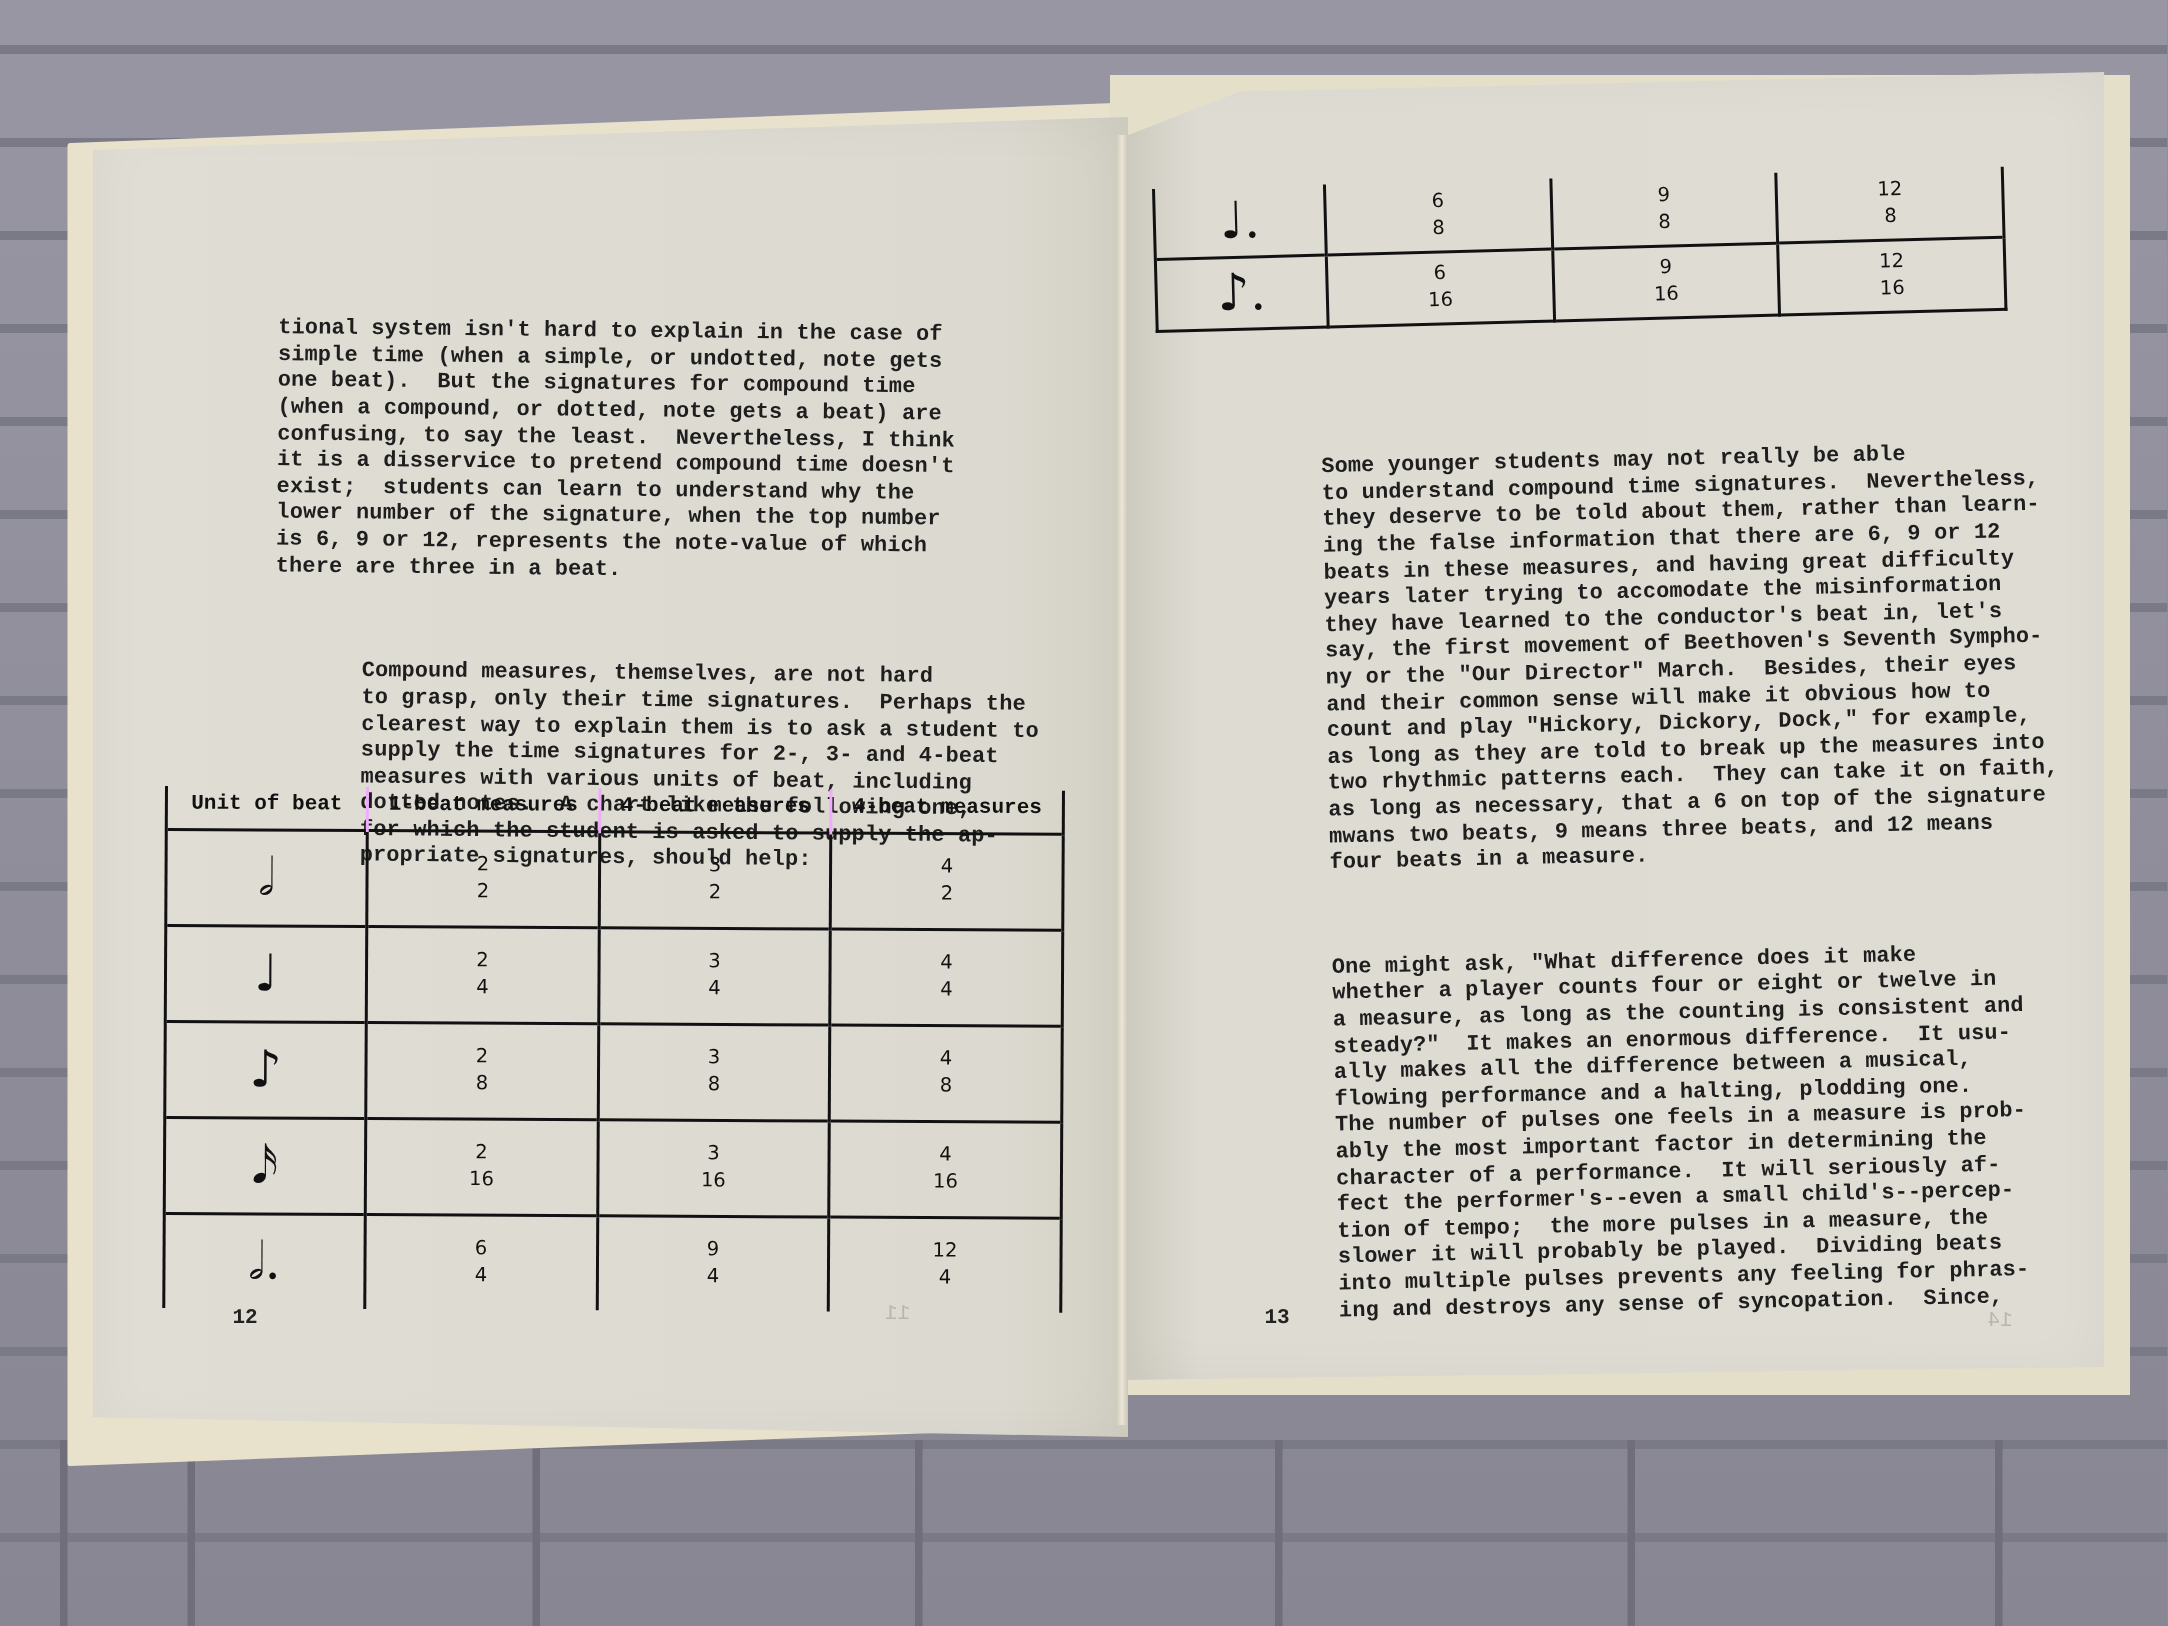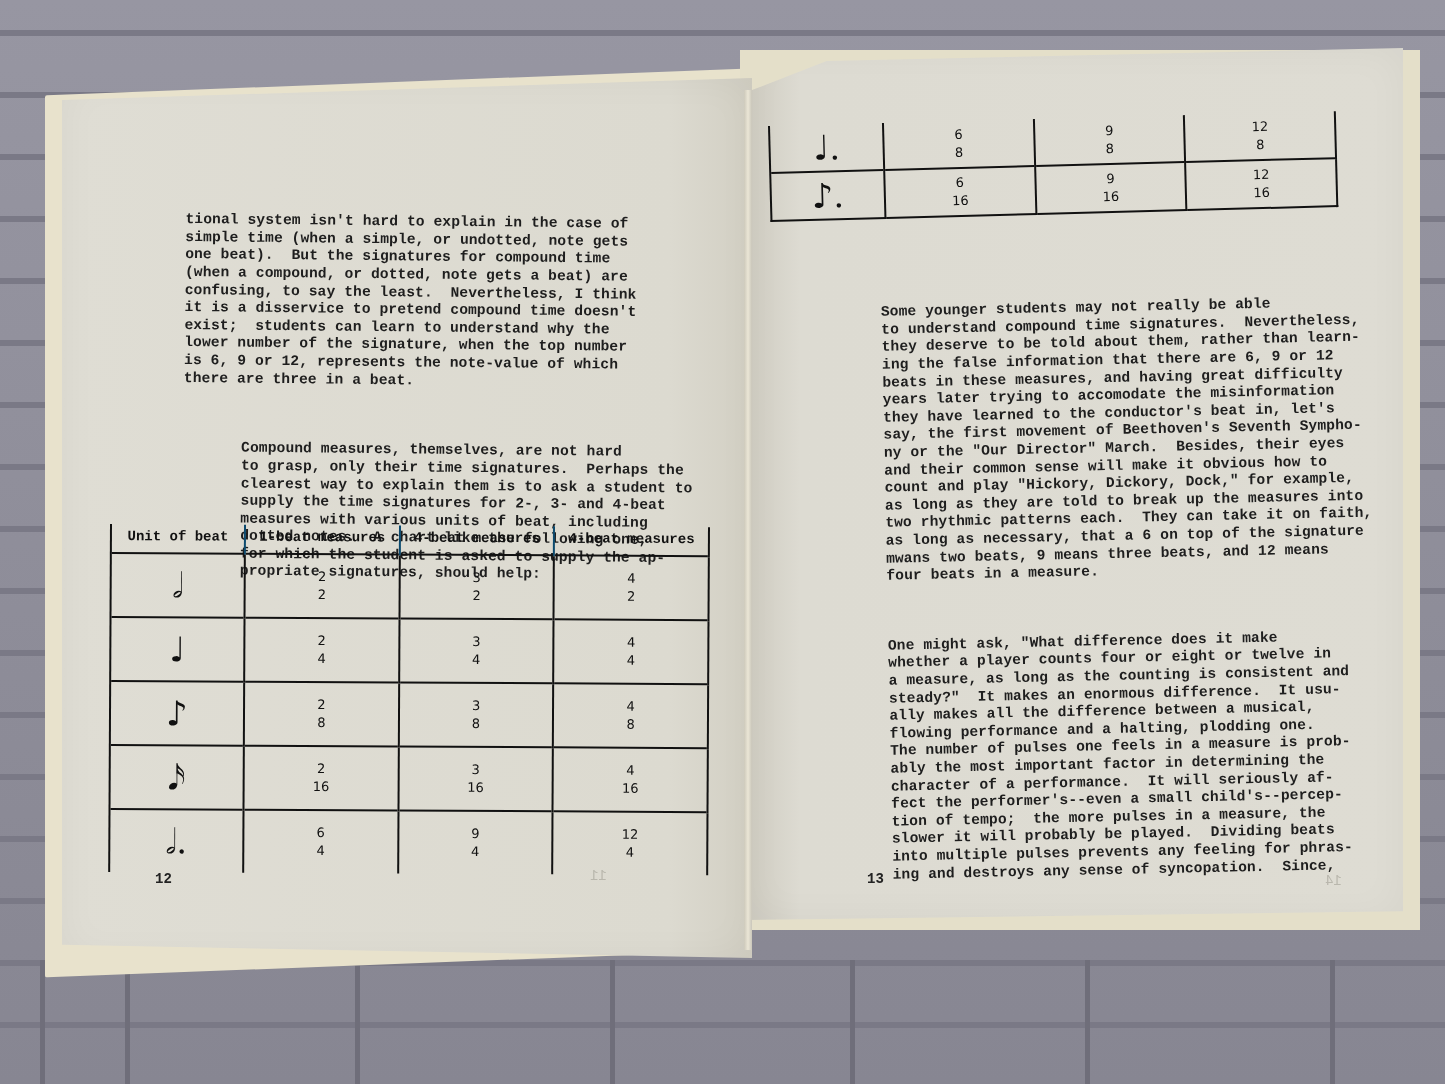--- a/index.html
+++ b/index.html
@@ -55,21 +55,21 @@
     .para { margin-bottom: 17px; }
     .line { display: block; }
 
     
     table.sig {
       position: absolute; border-collapse: collapse;
       font-family: "DejaVu Sans", sans-serif; color: #111;
     }
     table.sig th {
       font-family: "Liberation Mono", monospace; font-weight: bold; font-size: 14px;
-      padding: 4px 6px 8px; border-right: 2px solid #0c4a6e; text-align: center; white-space: nowrap;
+      padding: 4px 6px 8px; border-right: 2px solid #f0abfc; text-align: center; white-space: nowrap;
     }
     table.sig td {
       border-top: 2px solid #111; border-right: 2px solid #111; text-align: center;
       font-size: 13px; line-height: 18px; vertical-align: middle;
     }
     table.sig tr td:first-child, table.sig tr th:first-child { border-left: 2px solid #111; }
     table.sig th:last-child, table.sig td:last-child { border-right: 2px solid #111; }
     table.sig .note { font-size: 34px; line-height: 34px; font-family: "DejaVu Serif", serif; }
     table.sig .frac span { display: block; }
     .tbl-left { left: 110px; top: 524px; width: 600px; transform: rotate(0.3deg); transform-origin: left top; }
@@ -234,14 +234,14 @@
     </tbody>
 </table>
 
 <div class="text-block right-text">
   <div class="para indent" id="rp0"><span class="line">Some younger students may not really be able</span><span class="line">to understand compound time signatures.  Nevertheless,</span><span class="line">they deserve to be told about them, rather than learn-</span><span class="line">ing the false information that there are 6, 9 or 12</span><span class="line">beats in these measures, and having great difficulty</span><span class="line">years later trying to accomodate the misinformation</span><span class="line">they have learned to the conductor's beat in, let's</span><span class="line">say, the first movement of Beethoven's Seventh Sympho-</span><span class="line">ny or the "Our Director" March.  Besides, their eyes</span><span class="line">and their common sense will make it obvious how to</span><span class="line">count and play "Hickory, Dickory, Dock," for example,</span><span class="line">as long as they are told to break up the measures into</span><span class="line">two rhythmic patterns each.  They can take it on faith,</span><span class="line">as long as necessary, that a 6 on top of the signature</span><span class="line">mwans two beats, 9 means three beats, and 12 means</span><span class="line">four beats in a measure.</span></div>
   <div class="para indent" id="rp1"><span class="line">One might ask, "What difference does it make</span><span class="line">whether a player counts four or eight or twelve in</span><span class="line">a measure, as long as the counting is consistent and</span><span class="line">steady?"  It makes an enormous difference.  It usu-</span><span class="line">ally makes all the difference between a musical,</span><span class="line">flowing performance and a halting, plodding one.</span><span class="line">The number of pulses one feels in a measure is prob-</span><span class="line">ably the most important factor in determining the</span><span class="line">character of a performance.  It will seriously af-</span><span class="line">fect the performer's--even a small child's--percep-</span><span class="line">tion of tempo;  the more pulses in a measure, the</span><span class="line">slower it will probably be played.  Dividing beats</span><span class="line">into multiple pulses prevents any feeling for phras-</span><span class="line">ing and destroys any sense of syncopation.  Since,</span></div>
 </div>
 
 <div class="page-num" style="left:155px; top:871px;">12</div>
 <div class="page-num ghost" style="left:590px; top:868px;">11</div>
-<div class="page-num" style="left:843px; top:871px;margin-left:24px;">13</div>
+<div class="page-num" style="left:843px; top:871px;">13</div>
 <div class="page-num ghost" style="left:1325px; top:873px;">14</div>
 
 </body></html>

